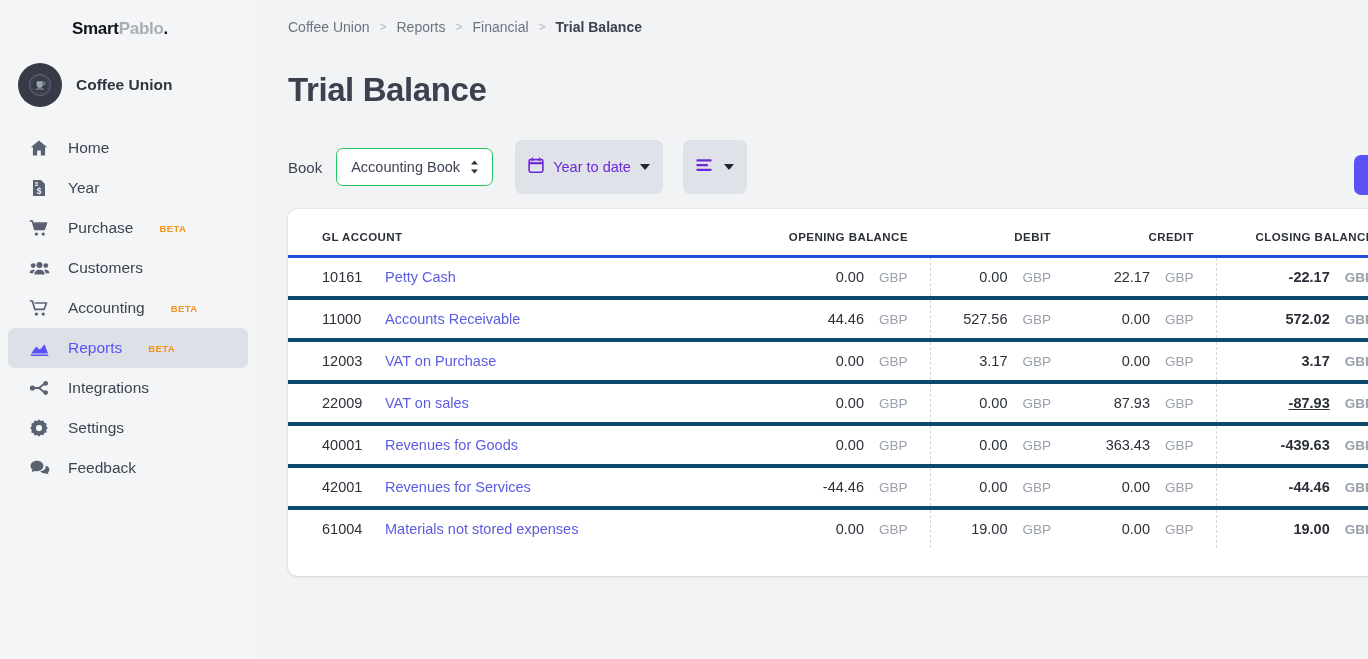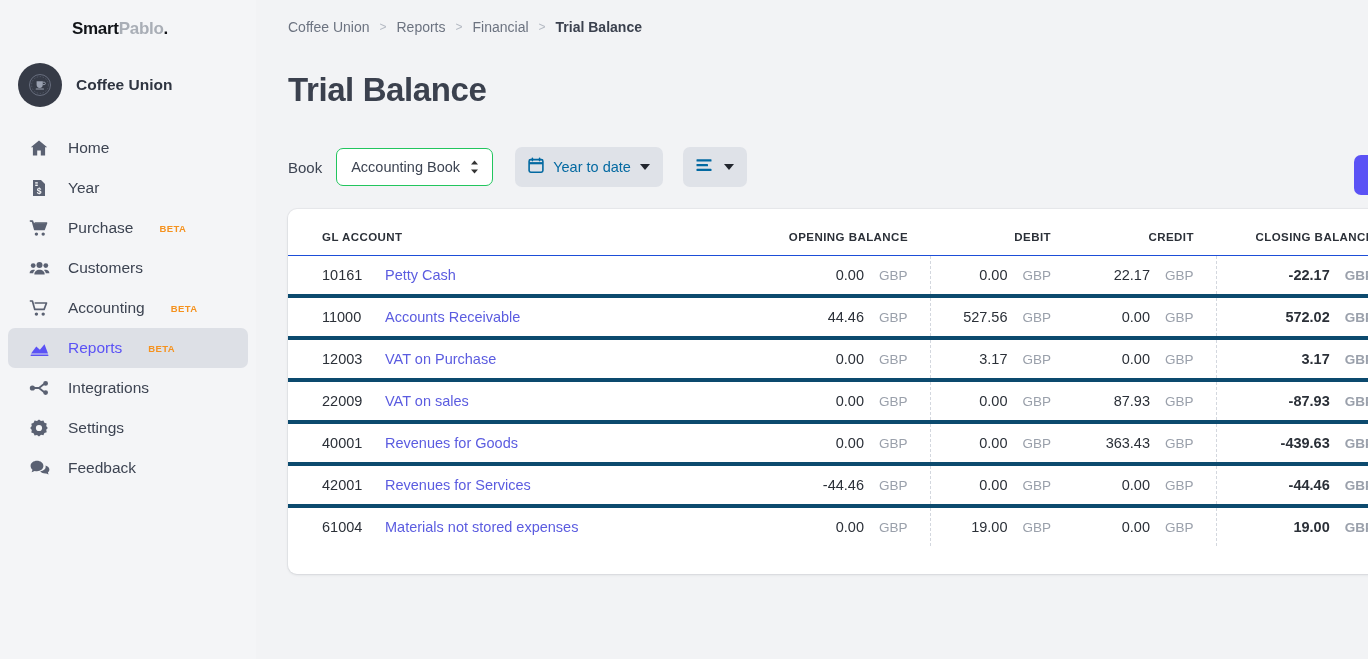--- a/index.html
+++ b/index.html
@@ -80,23 +80,23 @@
   }
   .tb-label { font-size: 15px; color: #3d4452; margin-right: 14px; }
   .select-book {
     width: 157px; height: 38px; border: 1px solid #22c55e; border-radius: 7px;
     background: #ffffff; display: flex; align-items: center; justify-content: space-between;
     padding: 0 12px 0 14px; font-size: 14.5px; color: #3d4452; cursor: pointer;
   }
   .spin-arrows { display: flex; flex-direction: column; gap: 2px; color: #333; }
 
   .btn-grey {
-    height: 40px; border-radius: 7px; background: #dfe2e8;
+    height: 54px; border-radius: 7px; background: #dfe2e8;
     display: flex; align-items: center; gap: 9px;
-    padding: 0 13px; font-size: 14.5px; color: #0369a1; cursor: pointer;
+    padding: 0 13px; font-size: 14.5px; color: #6d28d9; cursor: pointer;
   }
   .ml16 { margin-left: 22px; }
   .ml12 { margin-left: 20px; }
   .caret {
     width: 0; height: 0; border-left: 5px solid transparent;
     border-right: 5px solid transparent; border-top: 6px solid #22262e;
   }
   .btn-refresh {
     position: absolute; right: 32px; top: 155px;
     width: 44px; height: 40px; border-radius: 7px; background: #5b52f5;
@@ -107,21 +107,21 @@
   
   .card {
     margin-top: 22px; background: #ffffff; border-radius: 9px;
     box-shadow: 0 1px 3px rgba(20,25,40,0.10), 0 0 0 1px rgba(20,25,40,0.04);
     padding: 0 0 28px 0;
   }
   table { width: 100%; border-collapse: collapse; table-layout: fixed; }
   thead th {
     font-size: 11.5px; font-weight: bold; color: #2b3038;
     letter-spacing: 0.45px; padding: 22px 0 12px 0; text-align: right;
-    border-bottom: 1px solid #1d4ed8; vertical-align: bottom;
+    border-bottom: 3px solid #1d4ed8; vertical-align: bottom;
   }
   thead th.c-gl { text-align: left; padding-left: 34px; }
   tbody td {
     font-size: 14.5px; color: #2b3038; padding: 11px 0; text-align: right;
     border-bottom: 4px solid #0c4a6e; white-space: nowrap;
   }
   tbody tr:last-child td { border-bottom: none; }
   td.c-code { text-align: left; padding-left: 34px; color: #2b3038; }
   td.c-name { text-align: left; }
   td.c-name a { color: #5b5ce0; text-decoration: none; cursor: pointer; }
@@ -376,21 +376,21 @@
               <td class="debit pr22 dashed-l"><span>3.17</span><span class="cur">GBP</span></td>
               <td class="credit pr22"><span>0.00</span><span class="cur">GBP</span></td>
               <td class="closing-balance pr24 dashed-l bold"><span style="font-weight: bold;">3.17</span><span class="cur">GBP</span></td>
             </tr>
             <tr>
               <td class="c-code">22009</td>
               <td class="c-name"><a>VAT on sales</a></td>
               <td class="opening-balance pr22"><span>0.00</span><span class="cur">GBP</span></td>
               <td class="debit pr22 dashed-l"><span>0.00</span><span class="cur">GBP</span></td>
               <td class="credit pr22"><span>87.93</span><span class="cur">GBP</span></td>
-              <td class="closing-balance pr24 dashed-l bold"><span style="font-weight: bold;">-87.93</span><span class="cur">GBP</span></td>
+              <td class="closing-balance pr24 dashed-l bold"><span style="font-weight: bold; text-decoration: underline;">-87.93</span><span class="cur">GBP</span></td>
             </tr>
             <tr>
               <td class="c-code">40001</td>
               <td class="c-name"><a>Revenues for Goods</a></td>
               <td class="opening-balance pr22"><span>0.00</span><span class="cur">GBP</span></td>
               <td class="debit pr22 dashed-l"><span>0.00</span><span class="cur">GBP</span></td>
               <td class="credit pr22"><span>363.43</span><span class="cur">GBP</span></td>
               <td class="closing-balance pr24 dashed-l bold"><span style="font-weight: bold;">-439.63</span><span class="cur">GBP</span></td>
             </tr>
             <tr>

